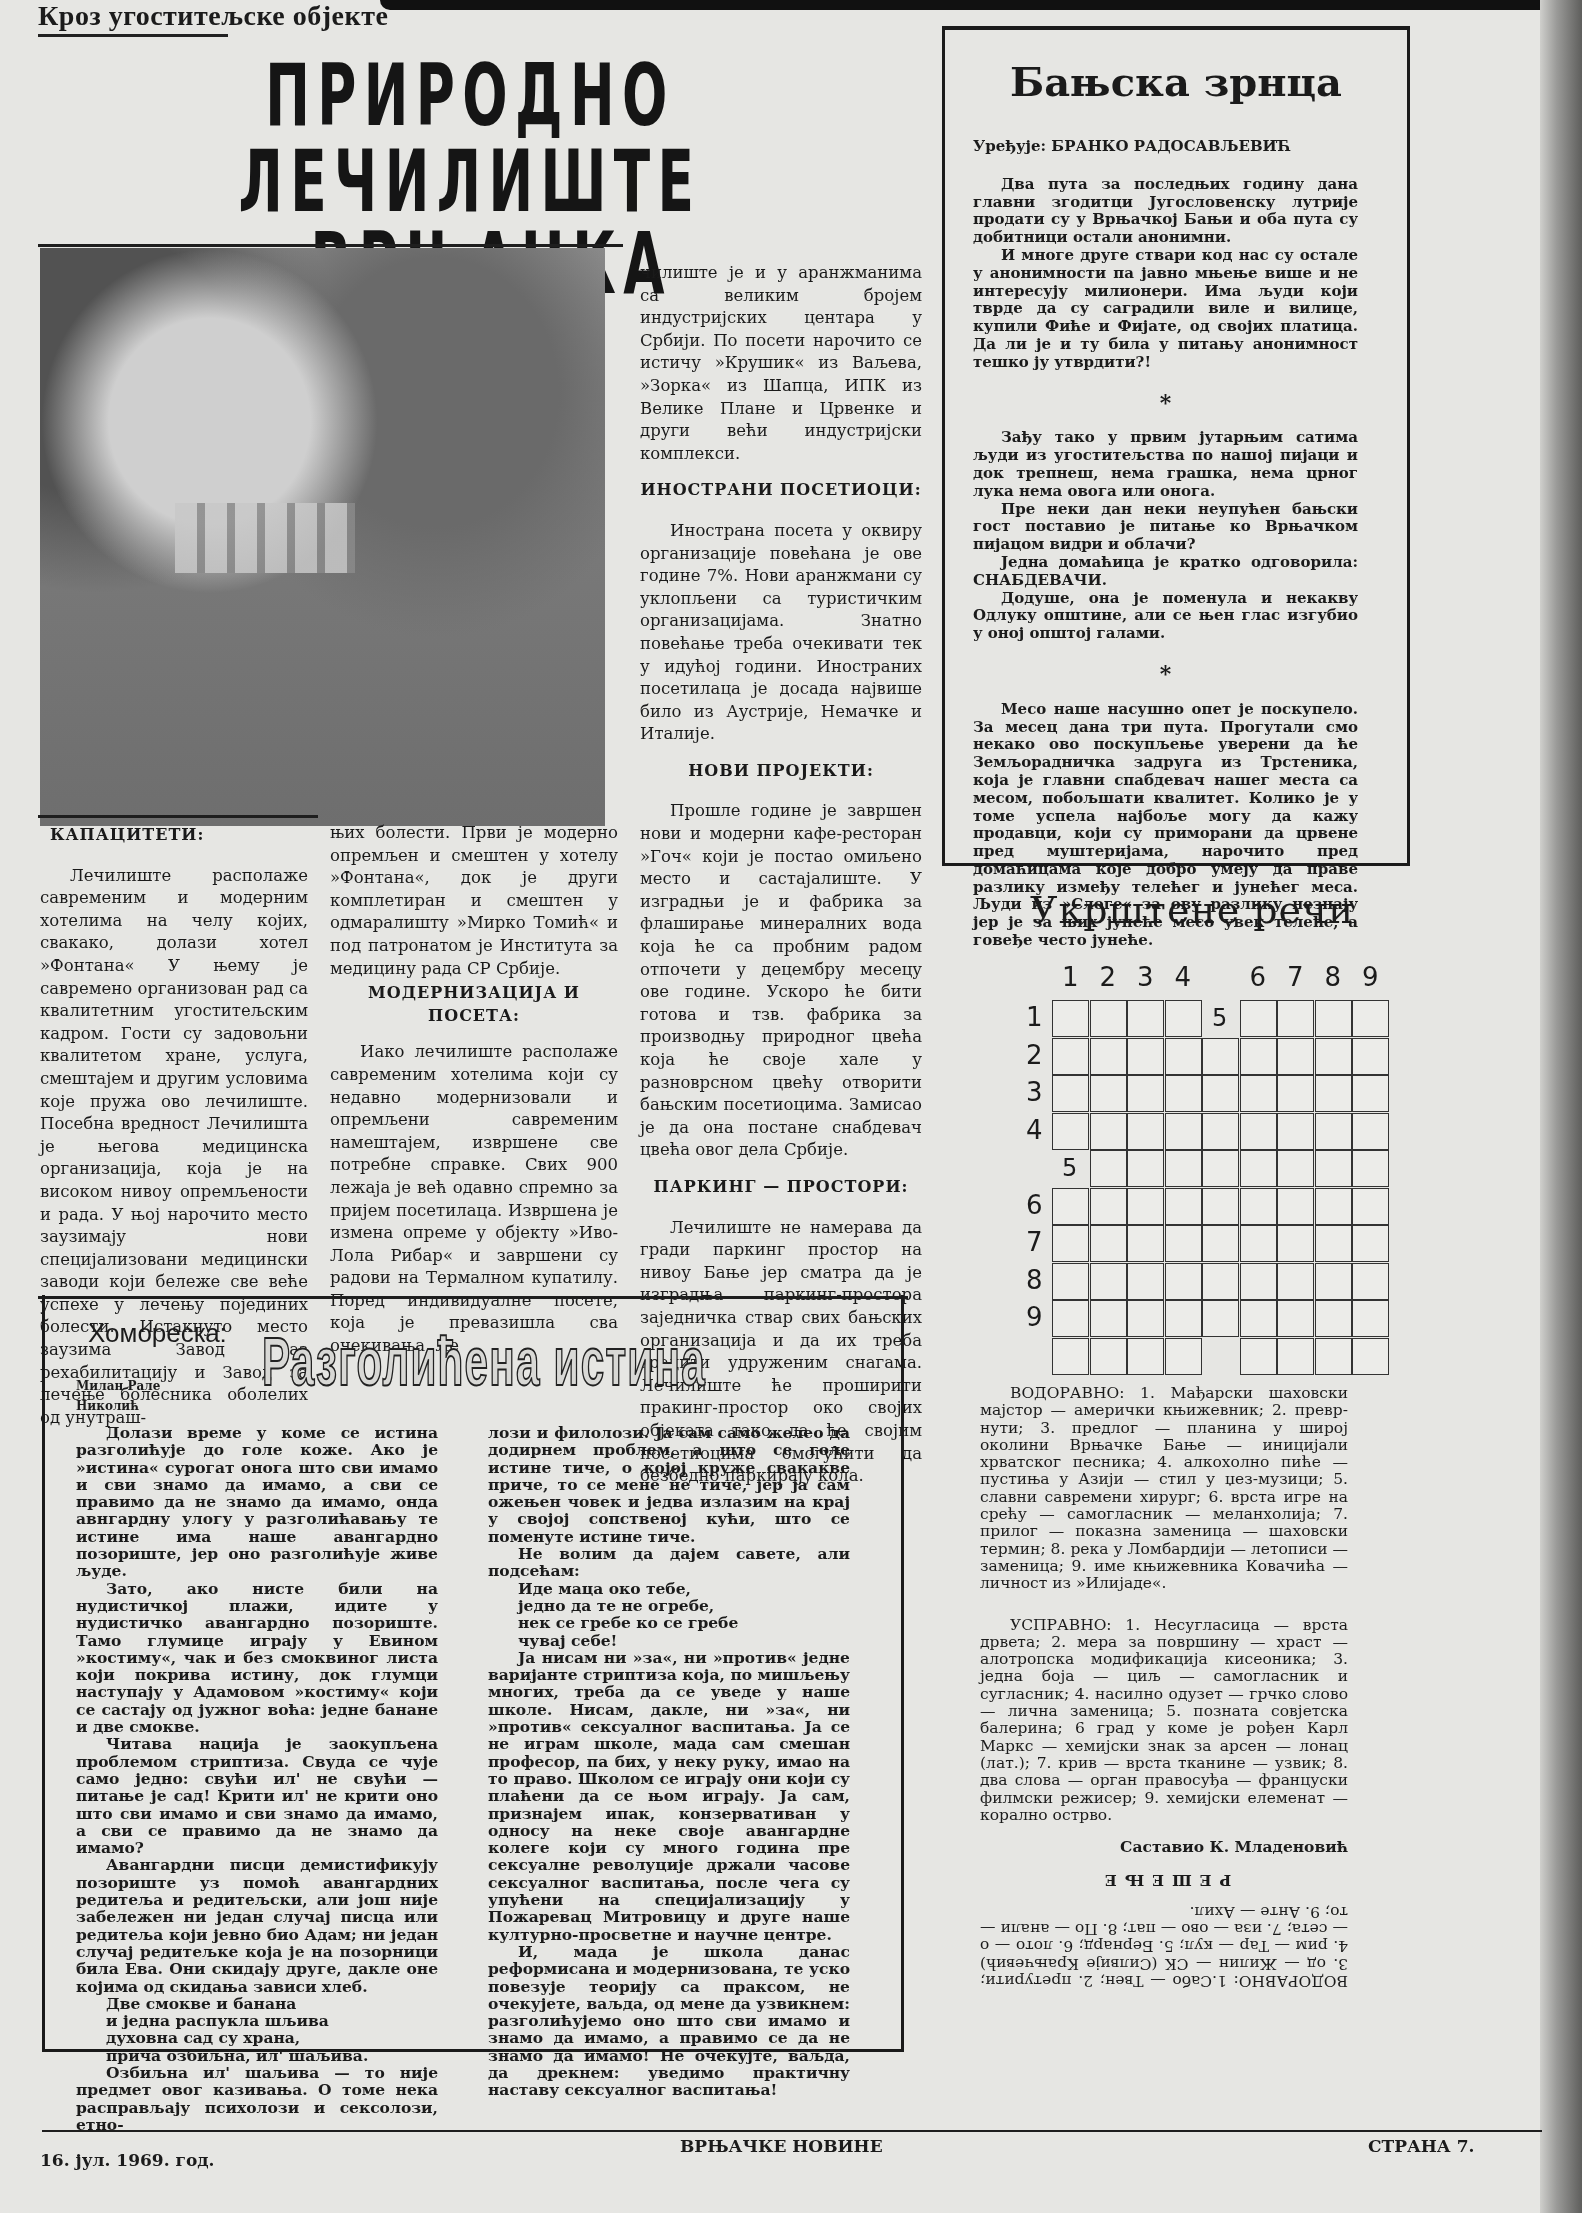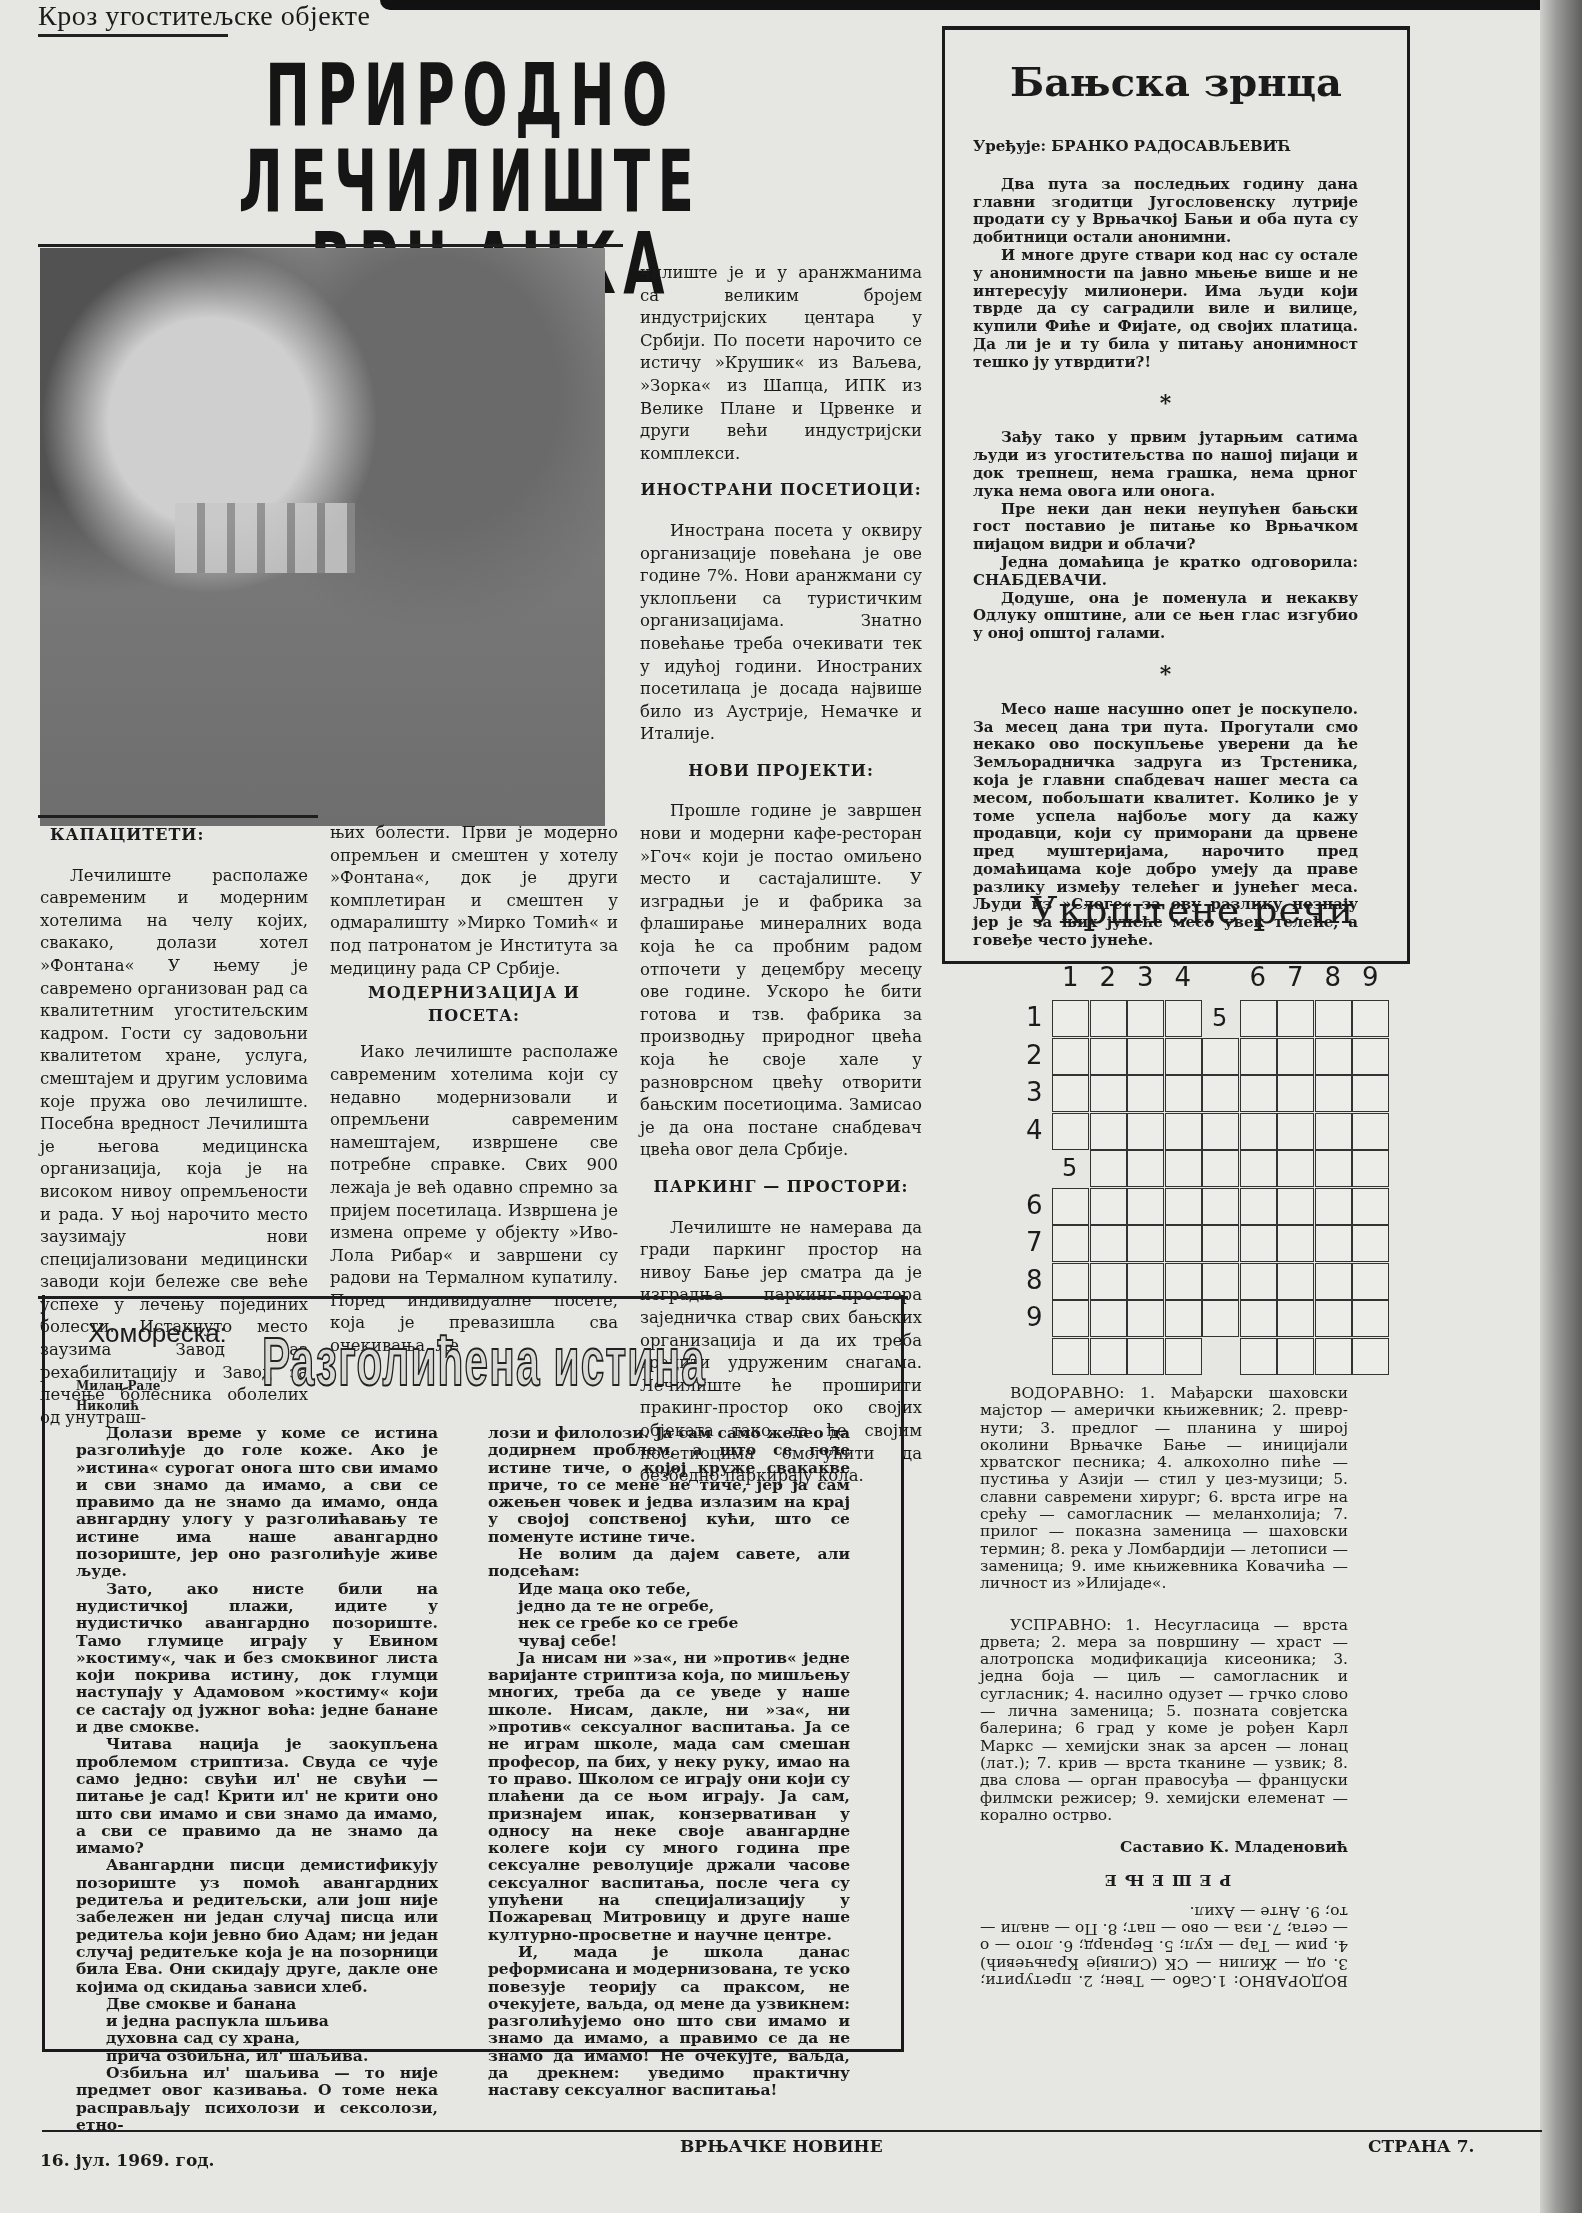--- a/index.html
+++ b/index.html
@@ -1,21 +1,21 @@
 <!DOCTYPE html>
 <html><head>
 <meta charset="utf-8">
 <style>
   * { box-sizing: border-box; margin: 0; padding: 0; }
   html, body { width: 1582px; height: 2213px; background: #e4e4e2; overflow: hidden; }
   body { position: relative; font-family: "DejaVu Serif", serif; color: #1b1b1b; }
   .page { position: absolute; left: 0; top: 0; width: 1582px; height: 2213px; background: #e6e6e3; }
   .top-shadow { position: absolute; left: 380px; top: 0; width: 1202px; height: 10px; background: #111; border-radius: 0 0 0 40px; }
   .right-edge { position: absolute; right: 0; top: 0; width: 42px; height: 2213px; background: linear-gradient(90deg, #cfcfcc 0%, #9a9a98 40%, #5e5e5c 100%); }
-  .kicker { position: absolute; left: 38px; top: 0; font-family: "Liberation Serif", serif; font-size: 28px; font-weight: normal; letter-spacing: 0.5px; border-bottom: 3px solid #222; padding-bottom: 2px; width: 190px; white-space: nowrap; }
+  .kicker { position: absolute; left: 38px; top: 0; font-family: "Liberation Serif", serif; font-size: 28px; font-weight: bold; letter-spacing: 0.5px; border-bottom: 3px solid #222; padding-bottom: 2px; width: 190px; white-space: nowrap; }
   .headline { position: absolute; left: 60px; top: 52px; width: 820px; text-align: center; font-family: "DejaVu Sans", sans-serif; font-weight: bold; font-size: 86px; line-height: 86px; letter-spacing: 12px; transform: scaleX(0.62); transform-origin: center top; color: #151515; }
   .headline .l2 { display: block; margin-top: -4px; }
   .rule { position: absolute; background: #1e1e1e; }
   .photo { position: absolute; left: 40px; top: 248px; width: 565px; height: 578px; background:
       radial-gradient(ellipse at 30% 30%, #cfcfcb 0 18%, transparent 30%),
       radial-gradient(ellipse at 70% 25%, #6a6a68 0 22%, transparent 40%),
       radial-gradient(ellipse at 10% 20%, #525250 0 20%, transparent 35%),
       linear-gradient(180deg, #8e8e8b 0%, #7a7a78 45%, #6e6e6c 100%);
       filter: grayscale(1); }
   .photo .building { position: absolute; left: 135px; top: 255px; width: 180px; height: 70px; background: repeating-linear-gradient(90deg, #c8c8c4 0 22px, #8a8a86 22px 30px); opacity: 0.85; }
@@ -86,21 +86,21 @@
   </div>
 
   <div class="col" style="left:330px; top:822px; width:288px;">
     <p style="text-indent:0">њих болести. Први је модерно опремљен и смештен у хотелу »Фонтана«, док је други комплетиран и смештен у одмаралишту »Мирко Томић« и под патронатом је Института за медицину рада СР Србије.</p>
     <div class="sub" style="margin:2px 0 14px;">МОДЕРНИЗАЦИЈА И ПОСЕТА:</div>
     <p>Иако лечилиште располаже савременим хотелима који су недавно модернизовали и опремљени савременим намештајем, извршене све потребне справке. Свих 900 лежаја је већ одавно спремно за пријем посетилаца. Извршена је измена опреме у објекту »Иво-Лола Рибар« и завршени су радови на Термалном купатилу. Поред индивидуалне посете, која је превазишла сва очекивања, Ле</p>
   </div>
 
   <div class="rule" style="left:38px; top:1296px; width:870px; height:3px;"></div>
 
-  <div class="box" style="left:942px; top:26px; width:468px; height:938px; border-top-width:4px;">
+  <div class="box" style="left:942px; top:26px; width:468px; height:840px; border-top-width:4px;">
     <div class="zrnca-title">Бањска зрнца</div>
     <div class="zrnca-body">
       <p class="ed">Уређује: БРАНКО РАДОСАВЉЕВИЋ</p>
       <p>Два пута за последњих годину дана главни згодитци Југословенску лутрије продати су у Врњачкој Бањи и оба пута су добитници остали анонимни.</p>
       <p>И многе друге ствари код нас су остале у анонимности па јавно мњење више и не интересују милионери. Има људи који тврде да су саградили виле и вилице, купили Фиће и Фијате, од својих платица. Да ли је и ту била у питању анонимност тешко ју утврдити?!</p>
       <p class="star">*</p>
       <p>Зађу тако у првим јутарњим сатима људи из угоститељства по нашој пијаци и док трепнеш, нема грашка, нема црног лука нема овога или онога.</p>
       <p>Пре неки дан неки неупућен бањски гост поставио је питање ко Врњачком пијацом видри и облачи?</p>
       <p>Једна домаћица је кратко одговорила: СНАБДЕВАЧИ.</p>
       <p>Додуше, она је поменула и некакву Одлуку општине, али се њен глас изгубио у оној општој галами.</p>

